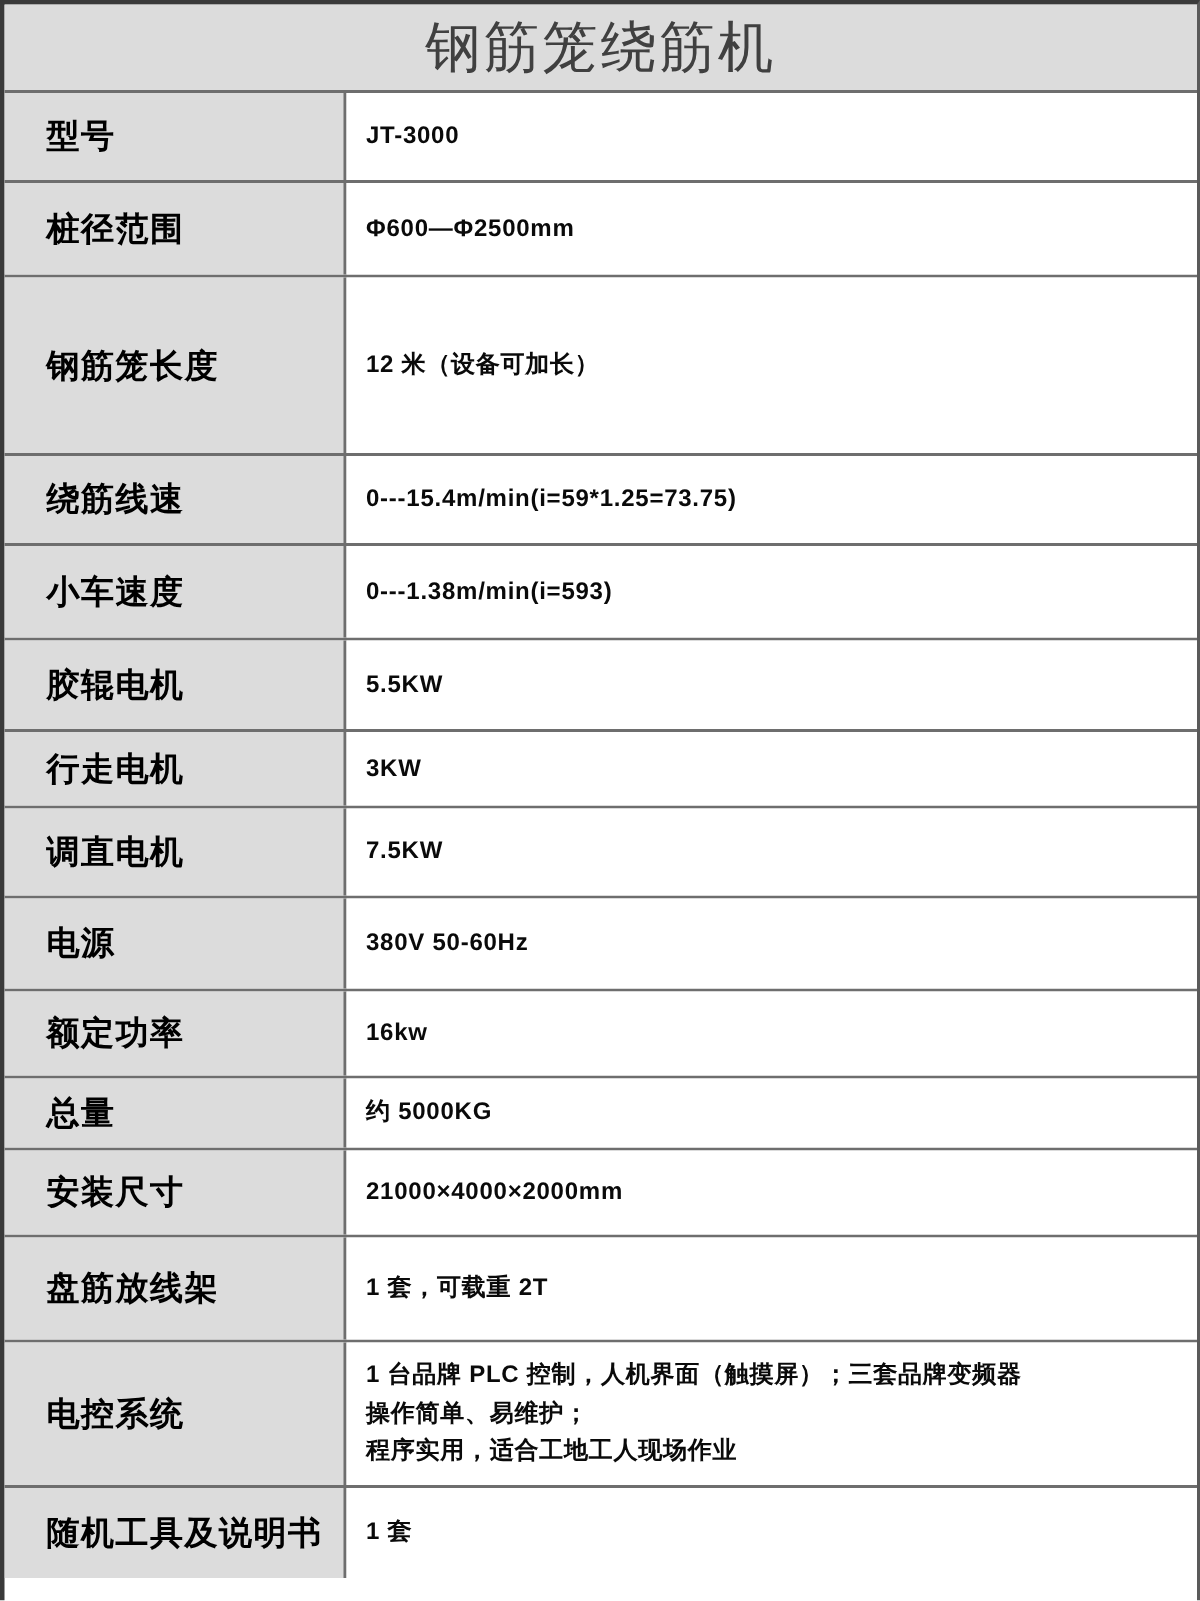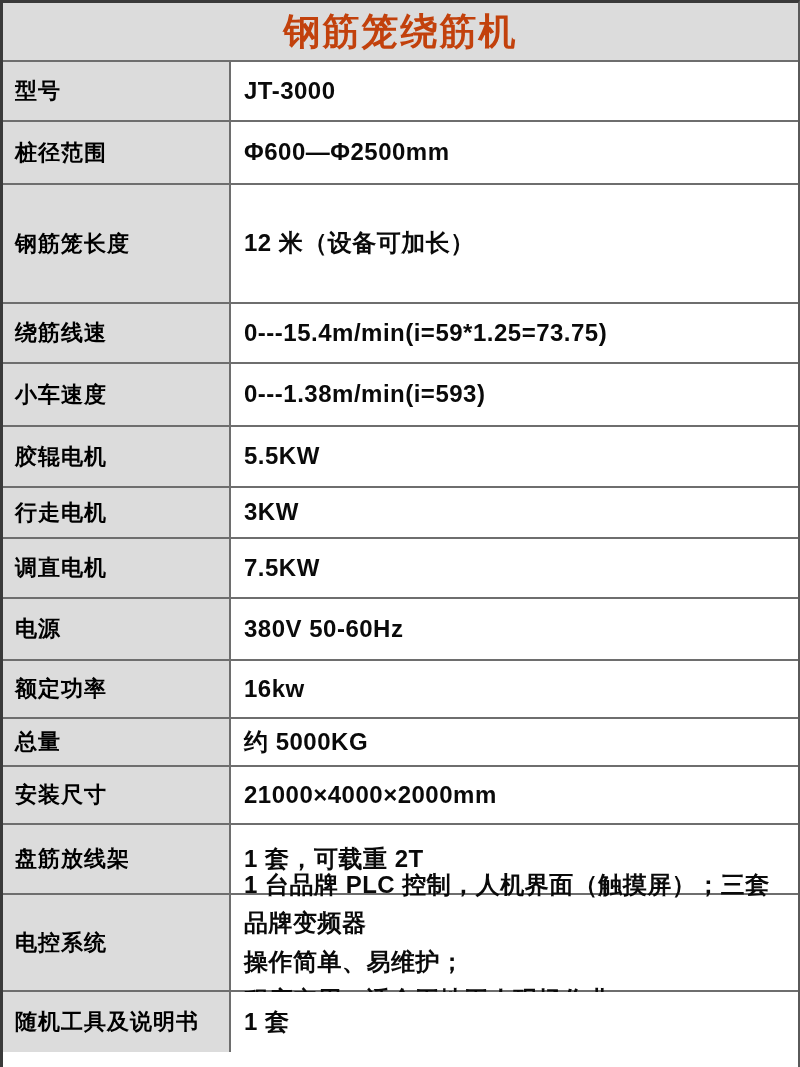--- a/index.html
+++ b/index.html
@@ -23,56 +23,56 @@
   .title-bar {
     height: 57px;
     background: #dcdcdc;
     display: flex;
     align-items: center;
     justify-content: center;
   }
   .title-text {
     font-family: "Liberation Serif", "DejaVu Serif", serif;
     font-size: 37px;
-    font-weight: 700;
+    font-weight: 400;
     letter-spacing: 2px;
-    color: #c2410c;
+    color: #404040;
   }
   .row {
     display: flex;
     box-sizing: border-box;
     border-top: 2px solid #6e6e6e;
   }
   .cell {
     box-sizing: border-box;
     display: flex;
     align-items: center;
   }
   .label-cell {
     width: 228px;
     flex: 0 0 228px;
     background: #dcdcdc;
     border-right: 2px solid #6e6e6e;
-    padding-left: 12px;
+    padding-left: 28px;
     padding-right: 4px;
   }
   .label-text {
     font-size: 22px;
     font-weight: bold;
     color: #000000;
     letter-spacing: 1px;
   }
   .value-cell {
     flex: 1 1 auto;
     background: #ffffff;
     padding-left: 13px;
     padding-right: 10px;
   }
   .value-text {
-    font-size: 24px;
+    font-size: 16px;
     font-weight: bold;
     color: #0a0a0a;
     white-space: pre-line;
     line-height: 1.6;
     letter-spacing: 0.5px;
   }
   
   .row:nth-of-type(1) .value-text {
     font-family: "Liberation Serif", "DejaVu Serif", serif;
     font-size: 23px;

